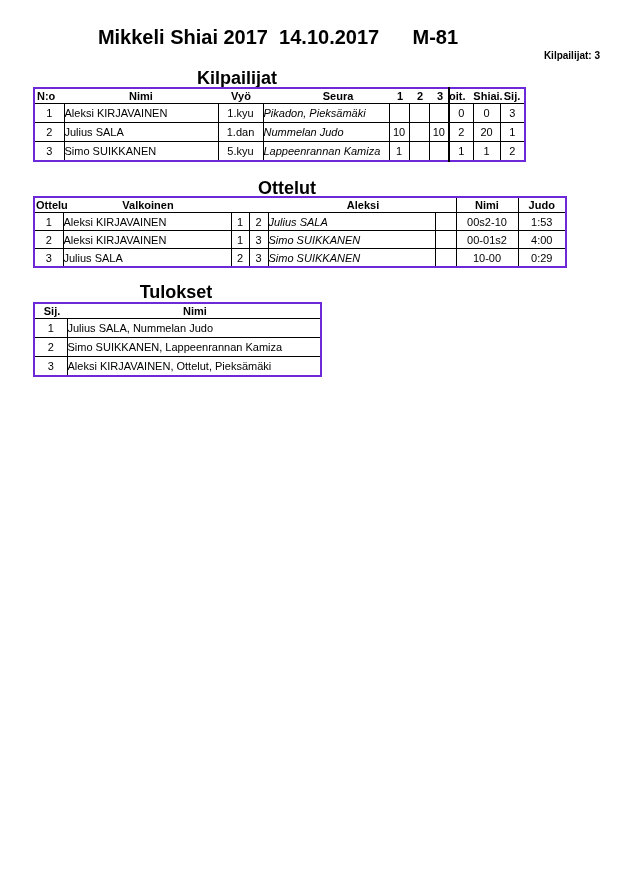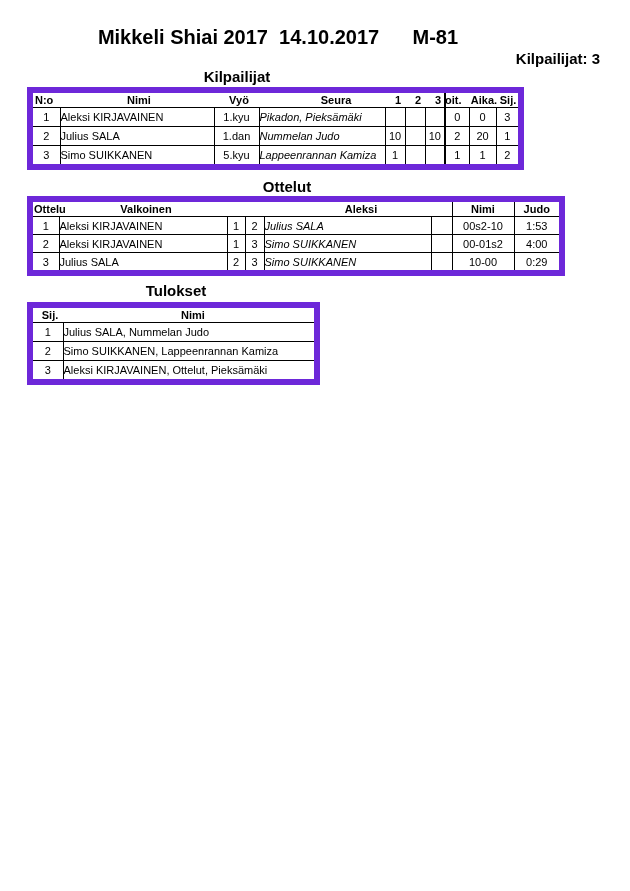--- a/index.html
+++ b/index.html
@@ -1,23 +1,23 @@
 <!DOCTYPE html>
 <html><head>
 <meta charset="utf-8">
 <style>
   html,body{margin:0;padding:0;background:#fff;}
   body{width:630px;height:891px;font-family:"Liberation Sans",sans-serif;color:#000;}
   .page{position:relative;width:630px;height:770px;background:#fff;overflow:hidden;border-radius:27px;}
   .title{position:absolute;top:26px;left:278px;transform:translateX(-50%);
          font-size:20px;font-weight:bold;white-space:pre;}
-  .count{position:absolute;top:50px;right:30px;font-size:15px;font-weight:bold;}
-  .sect{position:absolute;transform:translateX(-50%);font-size:15px;font-weight:bold;white-space:nowrap;}
+  .count{position:absolute;top:50px;right:30px;font-size:10px;font-weight:bold;}
+  .sect{position:absolute;transform:translateX(-50%);font-size:18px;font-weight:bold;white-space:nowrap;}
   table.t{position:absolute;border-collapse:collapse;table-layout:fixed;
-          border:6px solid #6d28d9;font-size:11px;}
+          border:2px solid #6d28d9;font-size:11px;margin-left:6px;}
   .t td{border:1px solid #000;padding:0;margin:0;white-space:nowrap;overflow:hidden;
         height:18px;vertical-align:middle;}
   .t2 td{height:17px;}
   .t tr.hdr td{border:none;border-bottom:1px solid #000;position:relative;height:14px;}
   .hl{position:absolute;top:50%;transform:translate(-50%,-50%);
       font-weight:bold;white-space:nowrap;}
   .hl.la{transform:translateY(-50%);}
   .hc{text-align:center;font-weight:bold;}
   .t tr.hdr td.bl{border-left:1px solid #000;}
   .c{text-align:center;}
@@ -54,21 +54,21 @@
           <span class="hl la" style="left:2px">N:o</span>
           <span class="hl" style="left:106px">Nimi</span>
           <span class="hl" style="left:206px">Vyö</span>
           <span class="hl" style="left:303px">Seura</span>
           <span class="hl" style="left:365px">1</span>
           <span class="hl" style="left:385px">2</span>
           <span class="hl" style="left:405px">3</span>
         </td>
         <td colspan="3" class="tk">
           <span class="hl" style="left:4px">Voit.</span>
-          <span class="hl" style="left:38px">Aika.</span>
+          <span class="hl" style="left:38px">Shiai.</span>
           <span class="hl" style="left:62px">Sij.</span>
         </td>
       </tr>
       <tr>
         <td class="c">1</td>
         <td class="l">Aleksi KIRJAVAINEN</td>
         <td class="c">1.kyu</td>
         <td class="l2">Pikadon, Pieksämäki</td>
         <td class="c"></td>
         <td class="c"></td>

